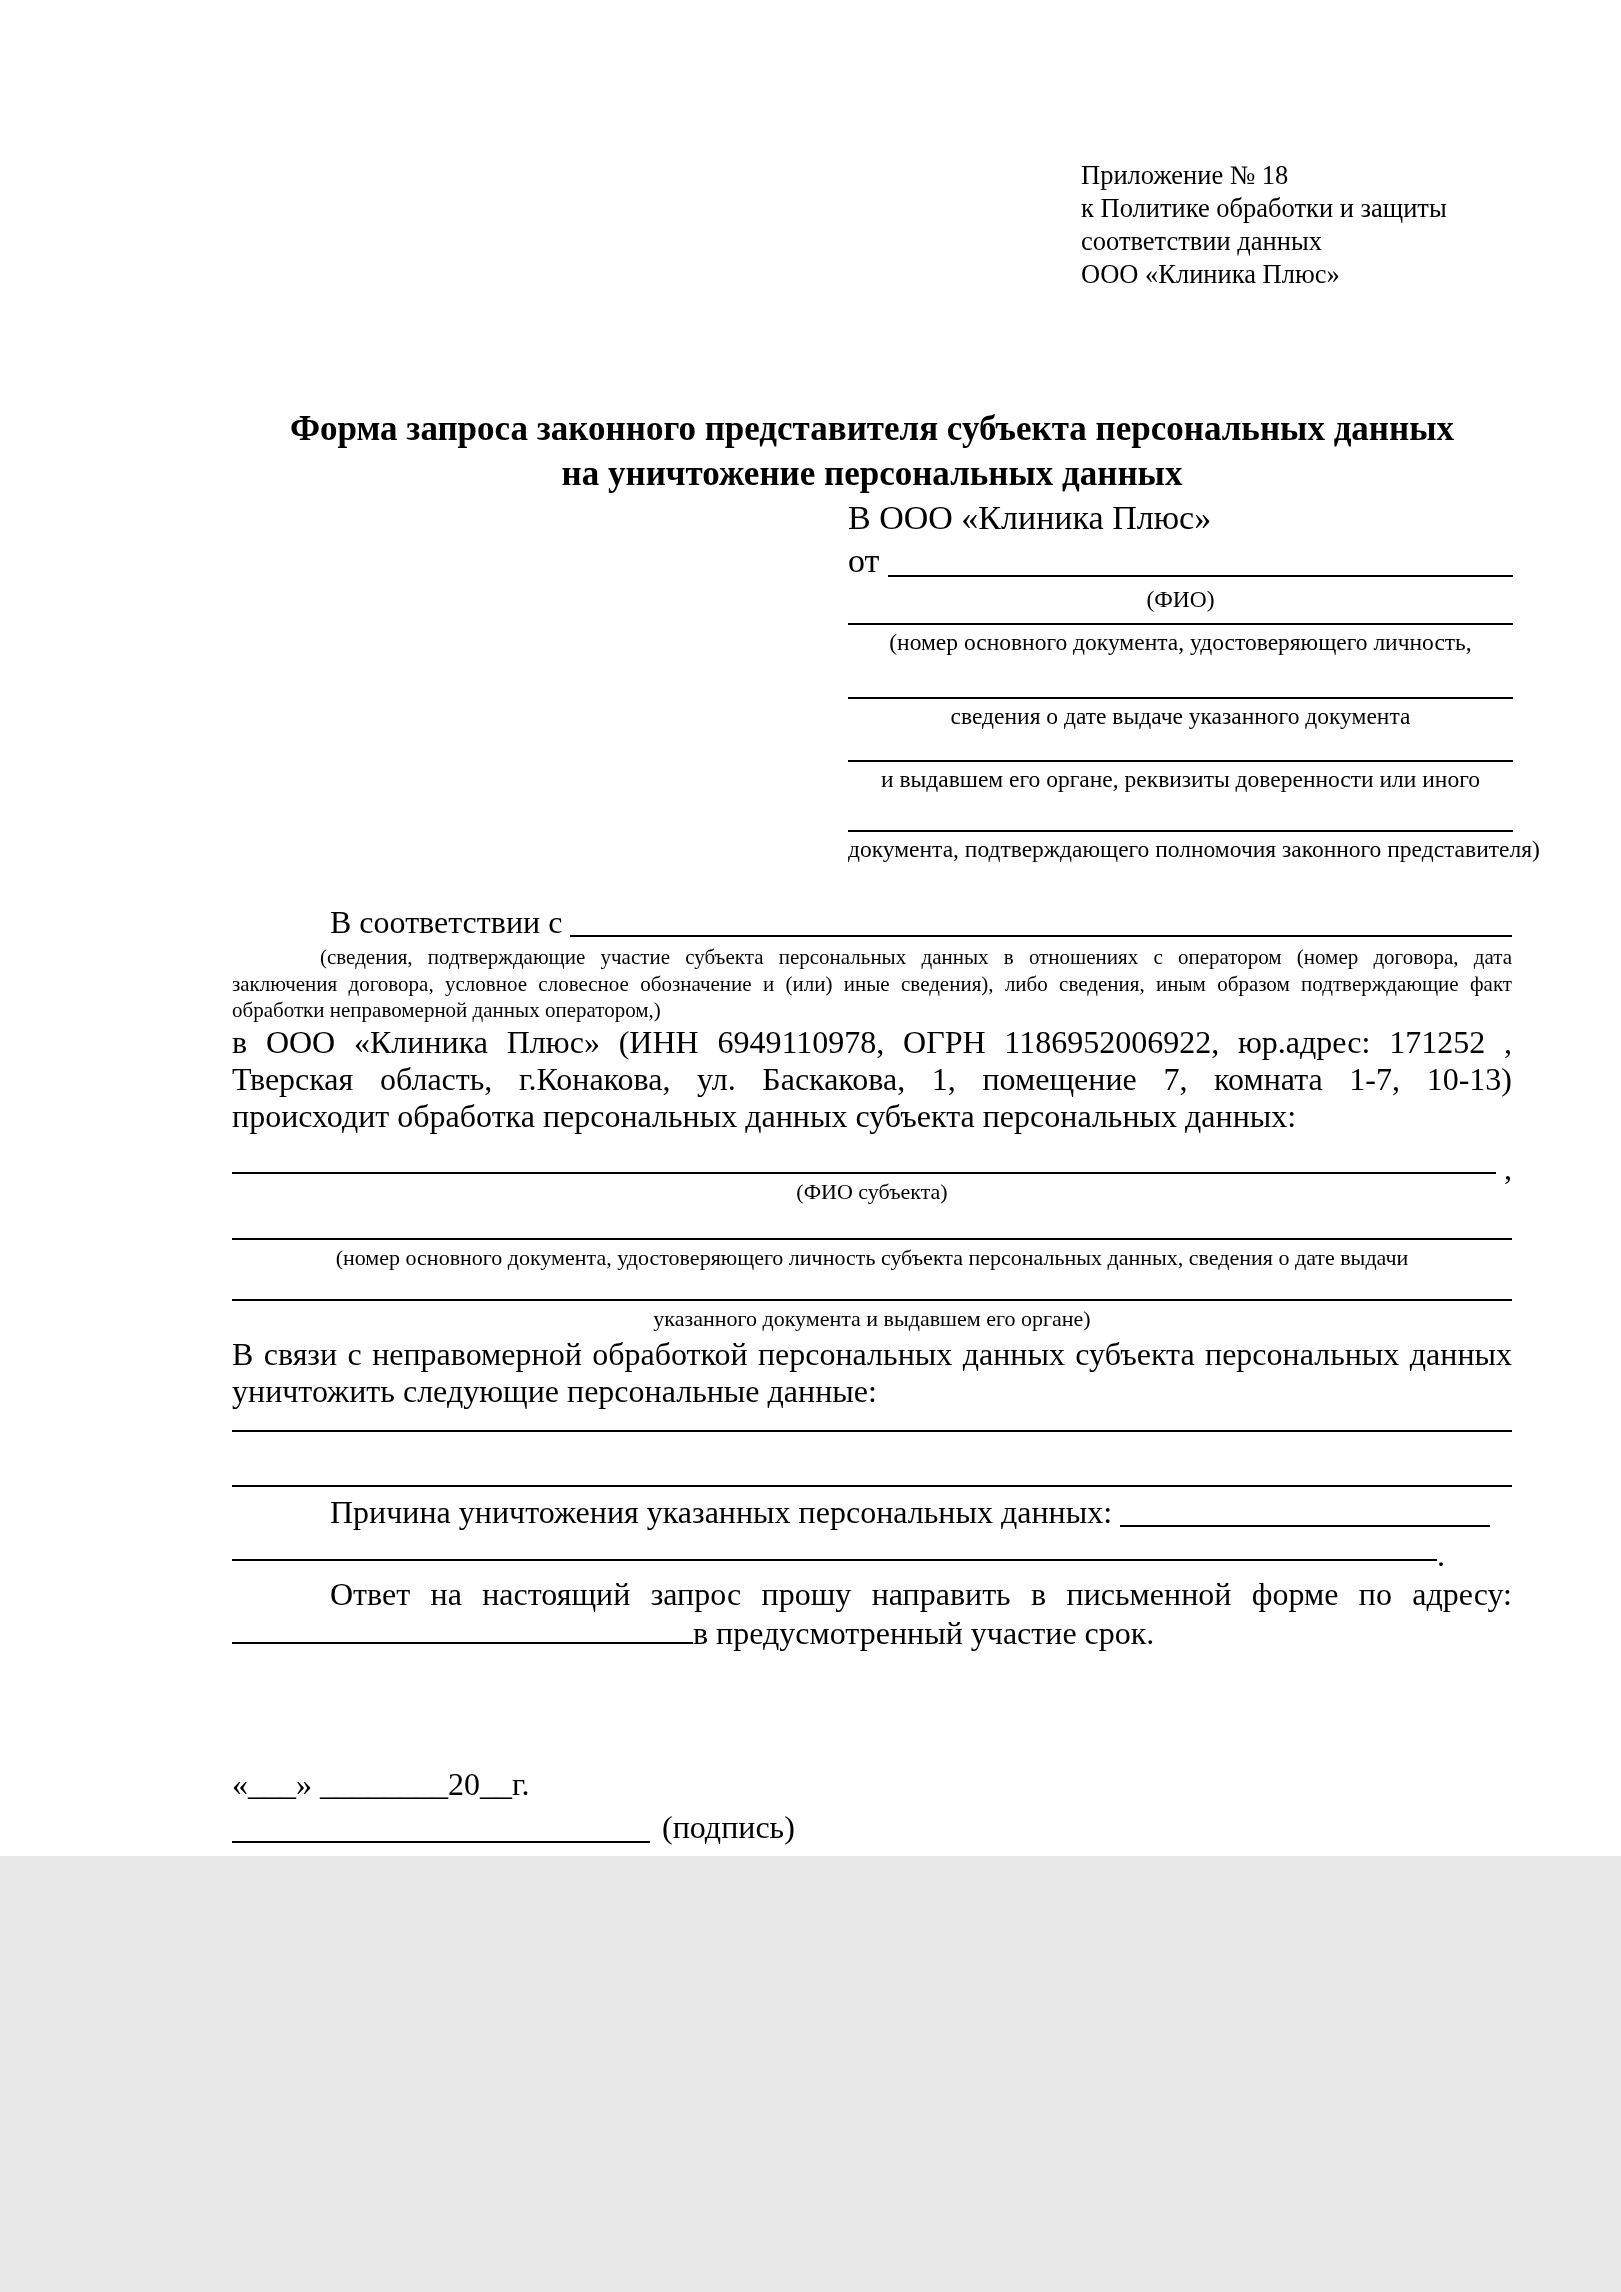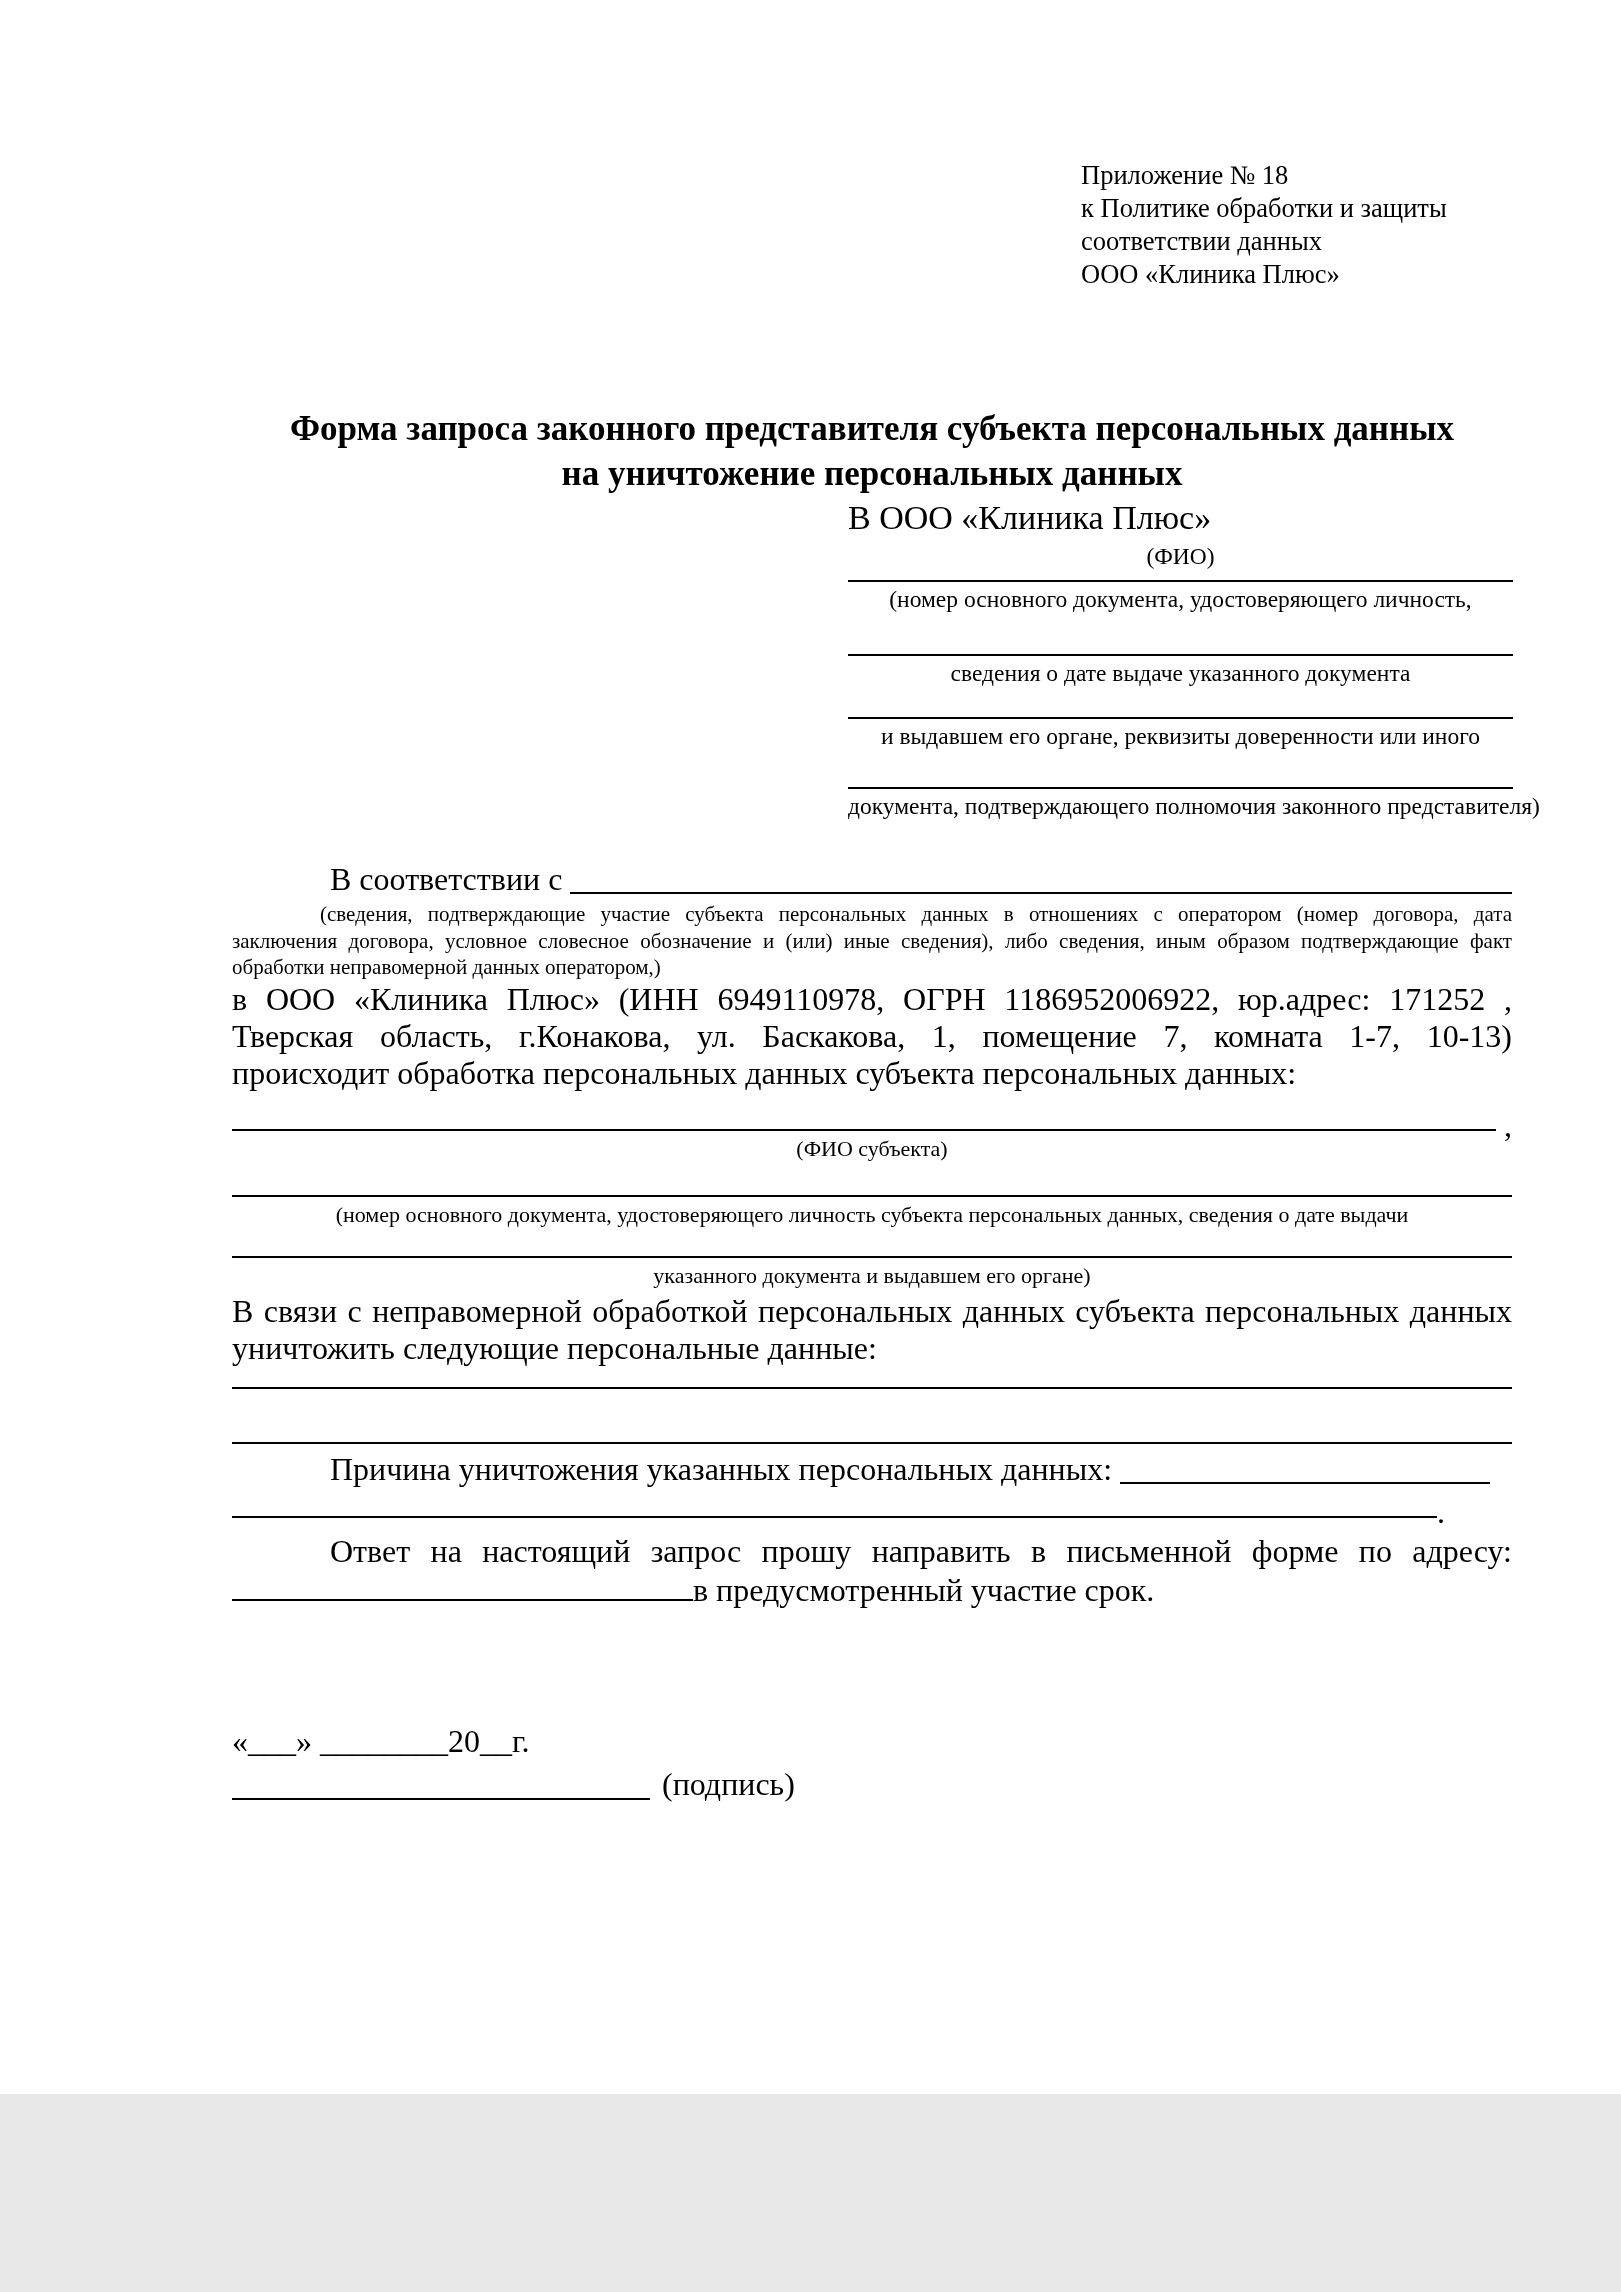--- a/index.html
+++ b/index.html
@@ -1,18 +1,18 @@
 <!DOCTYPE html>
 <html><head>
 <meta charset="utf-8">
 <style>
   html,body{margin:0;padding:0;background:#e8e8e8;}
   .page{
     position:relative;
-    width:1621px;height:2094px;
+    width:1621px;height:1856px;
     background:#ffffff;
     box-sizing:border-box;
     padding:159px 109px 0 232px;
     font-family:"Liberation Serif","DejaVu Serif",serif;
     color:#000;
     overflow:hidden;
     margin:0 auto;
   }
   
   .annex{margin-left:849px;font-size:26.5px;line-height:33px;}
@@ -64,20 +64,24 @@
     <div>ООО «Клиника Плюс»</div>
   </div>
 
   <div class="title">
     <div>Форма запроса законного представителя субъекта персональных данных</div>
     <div>на уничтожение персональных данных</div>
   </div>
 
   <div class="rightcol">
     <div>В ООО «Клиника Плюс»</div>
+    <div class="row">
+      <span class="lbl">от </span>
+      <span class="uline"></span>
+    </div>
     <div class="cap sm">(ФИО)</div>
 
     <div class="blank mt10"></div>
     <div class="cap sm">(номер основного документа, удостоверяющего личность,</div>
 
     <div class="blank mt42"></div>
     <div class="cap sm">сведения о дате выдаче указанного документа</div>
 
     <div class="blank mt30"></div>
     <div class="cap sm">и выдавшем его органе, реквизиты доверенности или иного</div>

